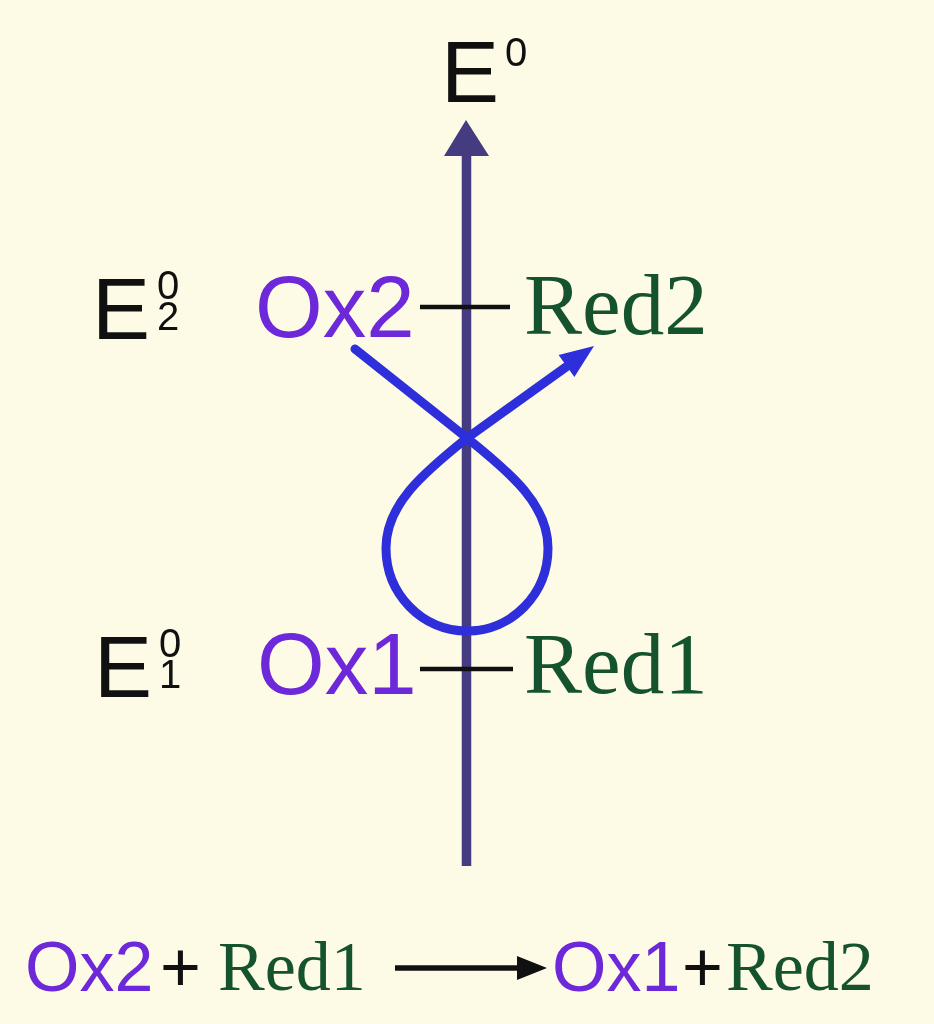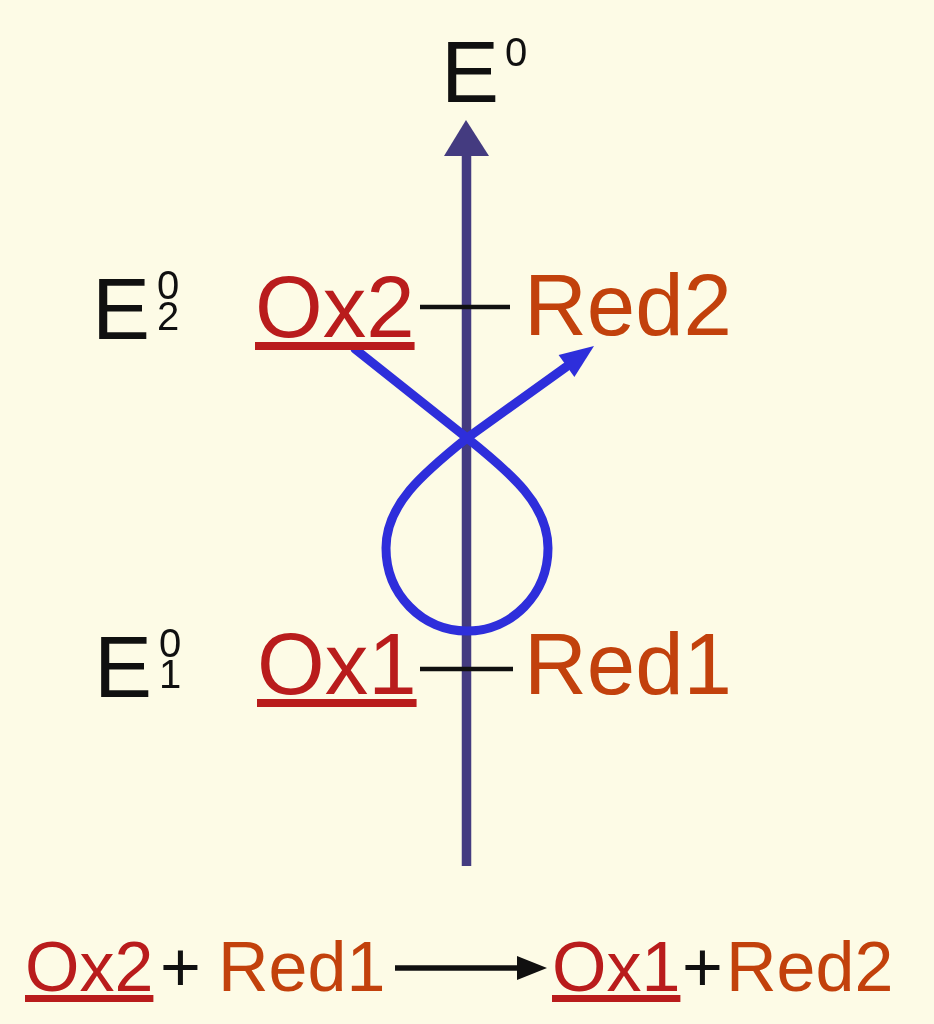--- a/index.html
+++ b/index.html
@@ -21,22 +21,22 @@
     width: 934px;
     height: 1024px;
   }
   .lbl {
     position: absolute;
     line-height: 1;
     white-space: nowrap;
     color: #101010;
   }
   .big { font-size: 87px; }
-  .ox  { color: #b91c1c; text-decoration: underline; }
-  .red { color: #c2410c; }
+  .ox  { color: #6d28d9; }
+  .red { color: #14532d; font-family: Liberation Serif, serif; }
 
   
   .e0-top {
     left: 441px;
     top: 28px;
     display: inline-flex;
     align-items: flex-start;
   }
   .e0-top .sup {
     font-size: 40px;

